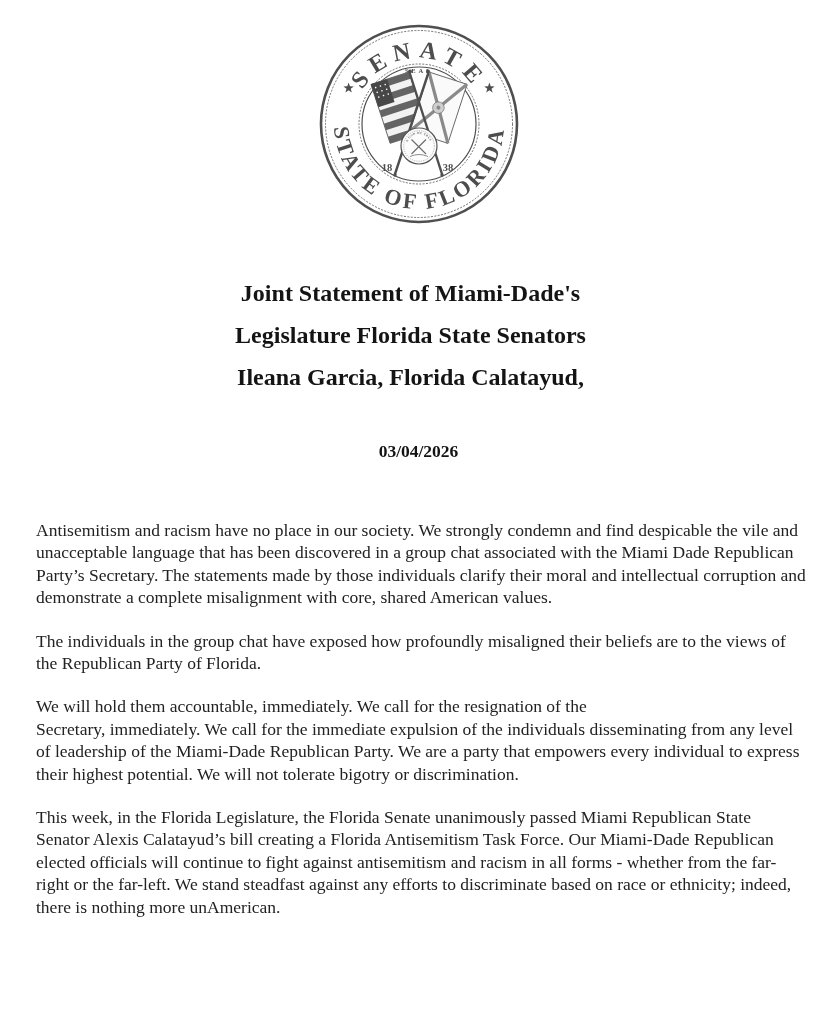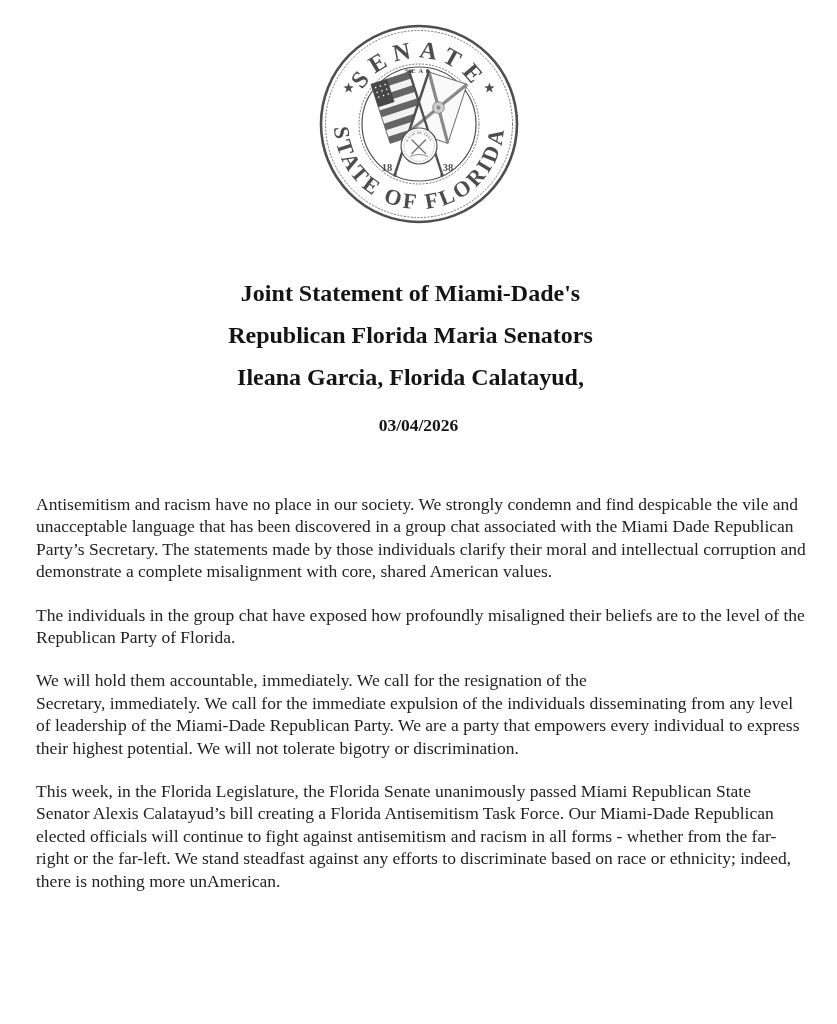--- a/index.html
+++ b/index.html
@@ -20,21 +20,21 @@
   .doc-title {
     margin: 48px 16px 0 0;
     text-align: center;
     font-size: 24px;
     font-weight: bold;
     color: #141414;
   }
   .doc-title .line { display: block; line-height: 42px; }
 
   .doc-date {
-    margin-top: 16px;
+    margin-top: 42px;
     text-align: center;
     font-size: 17.5px;
     font-weight: bold;
     color: #141414;
     line-height: 22px;
   }
 
   .body-text {
     margin: 57px 30px 0 36px;
     width: 770px;
@@ -130,27 +130,27 @@
         <path d="M91,132.5 Q100,128.5 109,132.5" stroke="#6e6e6e" stroke-width="0.8" fill="none"></path>
       </g>
 
       <text class="seal-text" x="68" y="147" font-size="10.5" text-anchor="middle">18</text>
       <text class="seal-text" x="129" y="147" font-size="10.5" text-anchor="middle">38</text>
     </svg>
   </div>
 
   <h1 class="doc-title">
     <span class="line">Joint Statement of Miami-Dade's</span>
-    <span class="line">Republican Florida Maria Senators</span>
+    <span class="line">Legislature Florida State Senators</span>
     <span class="line">Ileana Garcia, Florida Calatayud,</span>
   </h1>
 
   <div class="doc-date">03/04/2026</div>
 
   <div class="body-text">
     <p>Antisemitism and racism have no place in our society. We strongly condemn and find despicable the vile and unacceptable language that has been discovered in a group chat associated with the Miami Dade Republican Party’s Secretary. The statements made by those individuals clarify their moral and intellectual corruption and demonstrate a complete misalignment with core, shared American values.</p>
-    <p>The individuals in the group chat have exposed how profoundly misaligned their beliefs are to the level of the Republican Party of Florida.</p>
+    <p>The individuals in the group chat have exposed how profoundly misaligned their beliefs are to the views of the Republican Party of Florida.</p>
     <p>We will hold them accountable, immediately. We call for the resignation of the
 Secretary, immediately. We call for the immediate expulsion of the individuals disseminating from any level of leadership of the Miami-Dade Republican Party. We are a party that empowers every individual to express their highest potential. We will not tolerate bigotry or discrimination.</p>
     <p>This week, in the Florida Legislature, the Florida Senate unanimously passed Miami Republican State Senator Alexis Calatayud’s bill creating a Florida Antisemitism Task Force. Our Miami-Dade Republican elected officials will continue to fight against antisemitism and racism in all forms - whether from the far-right or the far-left. We stand steadfast against any efforts to discriminate based on race or ethnicity; indeed, there is nothing more unAmerican.</p>
   </div>
 
 </div>
 
 </body></html>

